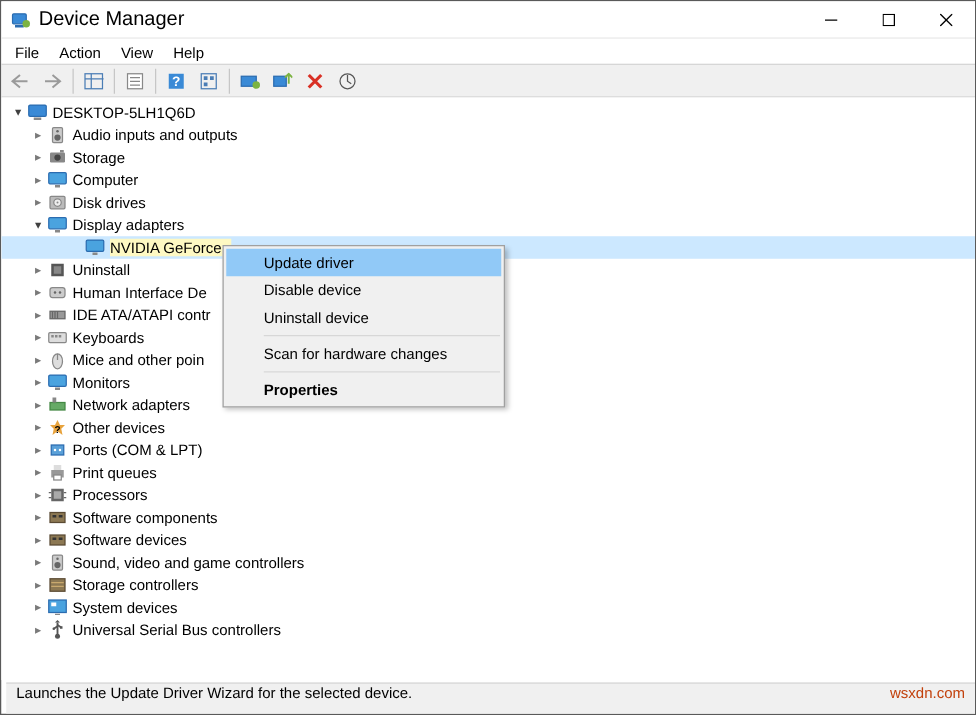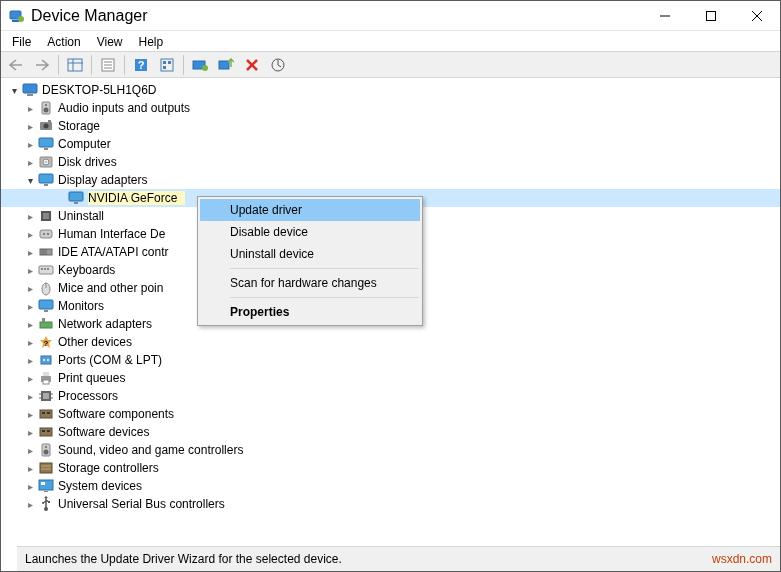--- a/index.html
+++ b/index.html
@@ -16,26 +16,26 @@
 .toolbar .sep{width:1px;height:20px;background:#c6c6c6;margin:0 2px}
 .tree{position:relative;height:466px;overflow:auto;background:#fff;padding:3px 0}
 .row{height:18px;display:flex;align-items:center;padding-left:6px;white-space:nowrap}
 .row .caret{width:15px;text-align:center;font-size:10px;color:#7a7a7a;font-family:Arial}
 .row .caret.open{color:#404040}
 .row .ico{width:16px;height:16px;margin-right:4px;display:flex;align-items:center;justify-content:center;flex-shrink:0}
 .row .lbl{padding-right:8px}
 .row.sel{background:#cce8ff}
 .row.sel .lbl{background:#fef9c3}
 .d0{padding-left:6px}.d1{padding-left:22px}.d2{padding-left:52px}
-.context{position:absolute;left:196px;top:195px;width:226px;background:#f0f0f0;border:1px solid #a0a0a0;box-shadow:2px 2px 4px rgba(0,0,0,.25);padding:2px}
+.context{position:absolute;left:177px;top:195px;width:226px;background:#f0f0f0;border:1px solid #a0a0a0;box-shadow:2px 2px 4px rgba(0,0,0,.25);padding:2px}
 .context .item{height:22px;display:flex;align-items:center;padding-left:30px;font-size:12px}
 .context .item.hl{background:#91c9f7}
 .context .item.bold{font-weight:bold}
 .context .csep{height:1px;background:#d7d7d7;margin:3px 1px 3px 30px}
-.status{position:absolute;left:16px;right:0;bottom:0;height:25px;border-top:1px solid #d6d6d6;display:flex;align-items:center;justify-content:space-between;padding:0 8px;background:#f0f0f0}
+.status{position:absolute;left:4px;right:0;bottom:0;height:25px;border-top:1px solid #d6d6d6;display:flex;justify-content:space-between;padding:0 8px;background:#f0f0f0}
 svg{display:block}
 </style>
 </head>
 <body>
 
 <div class="titlebar">
   <span class="icon">
     <svg width="16" height="16" viewBox="0 0 16 16">
         <rect x="1" y="3" width="11" height="8" rx="1" fill="#3a8ad6" stroke="#2b6cb0"></rect>
         <rect x="3" y="12" width="7" height="2" fill="#2b6cb0"></rect>

